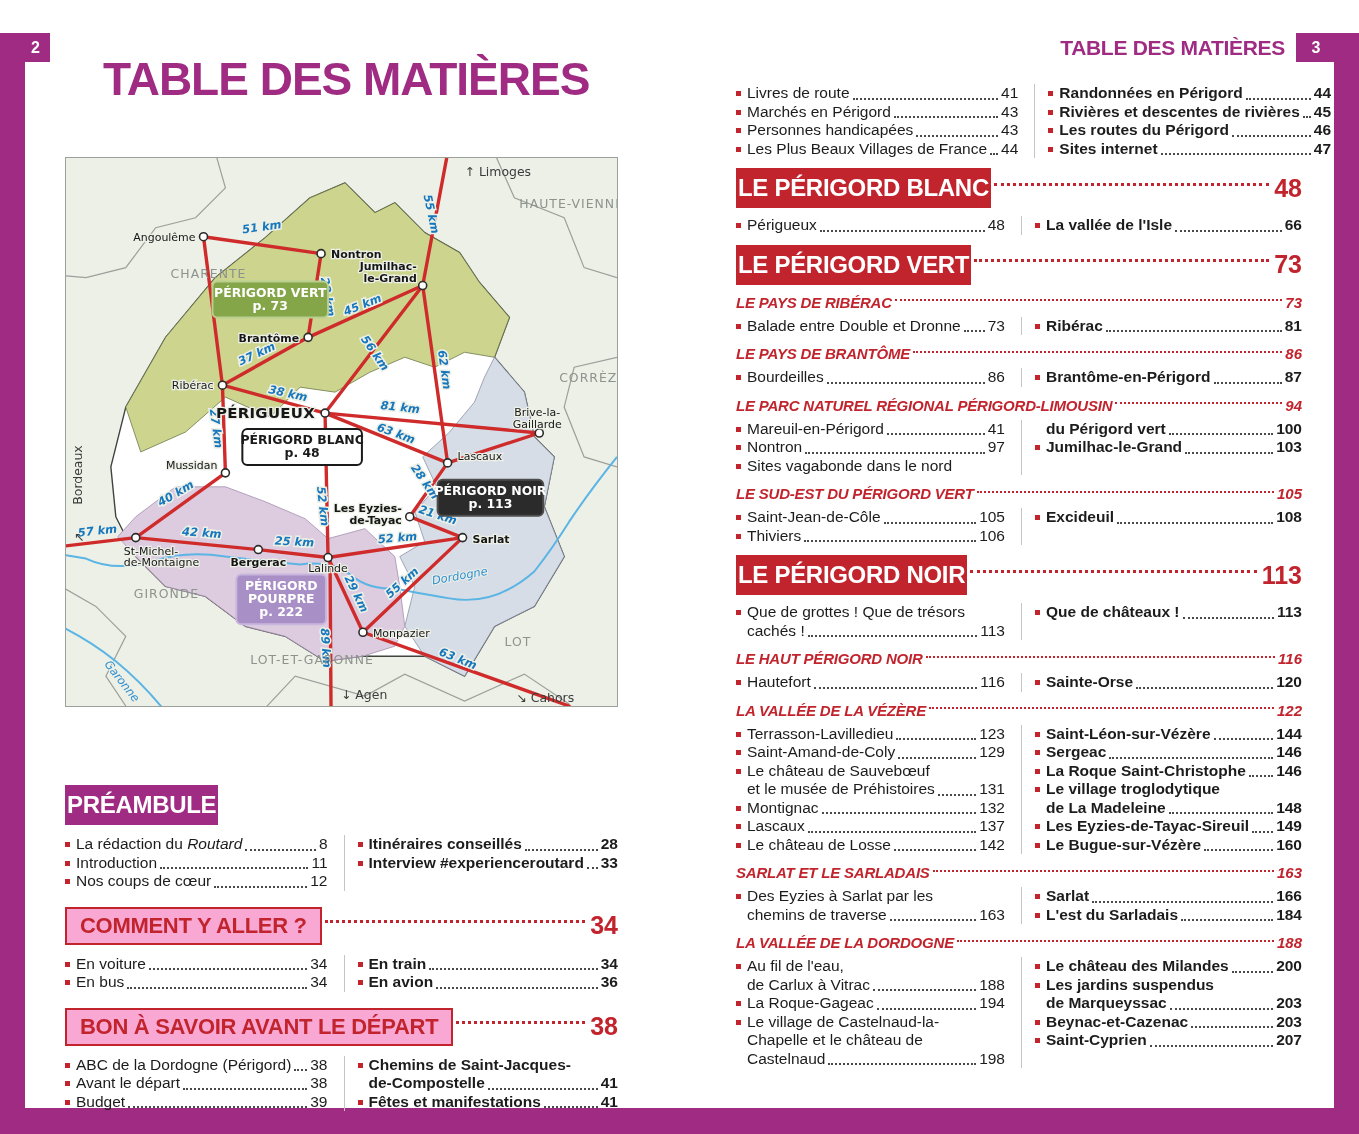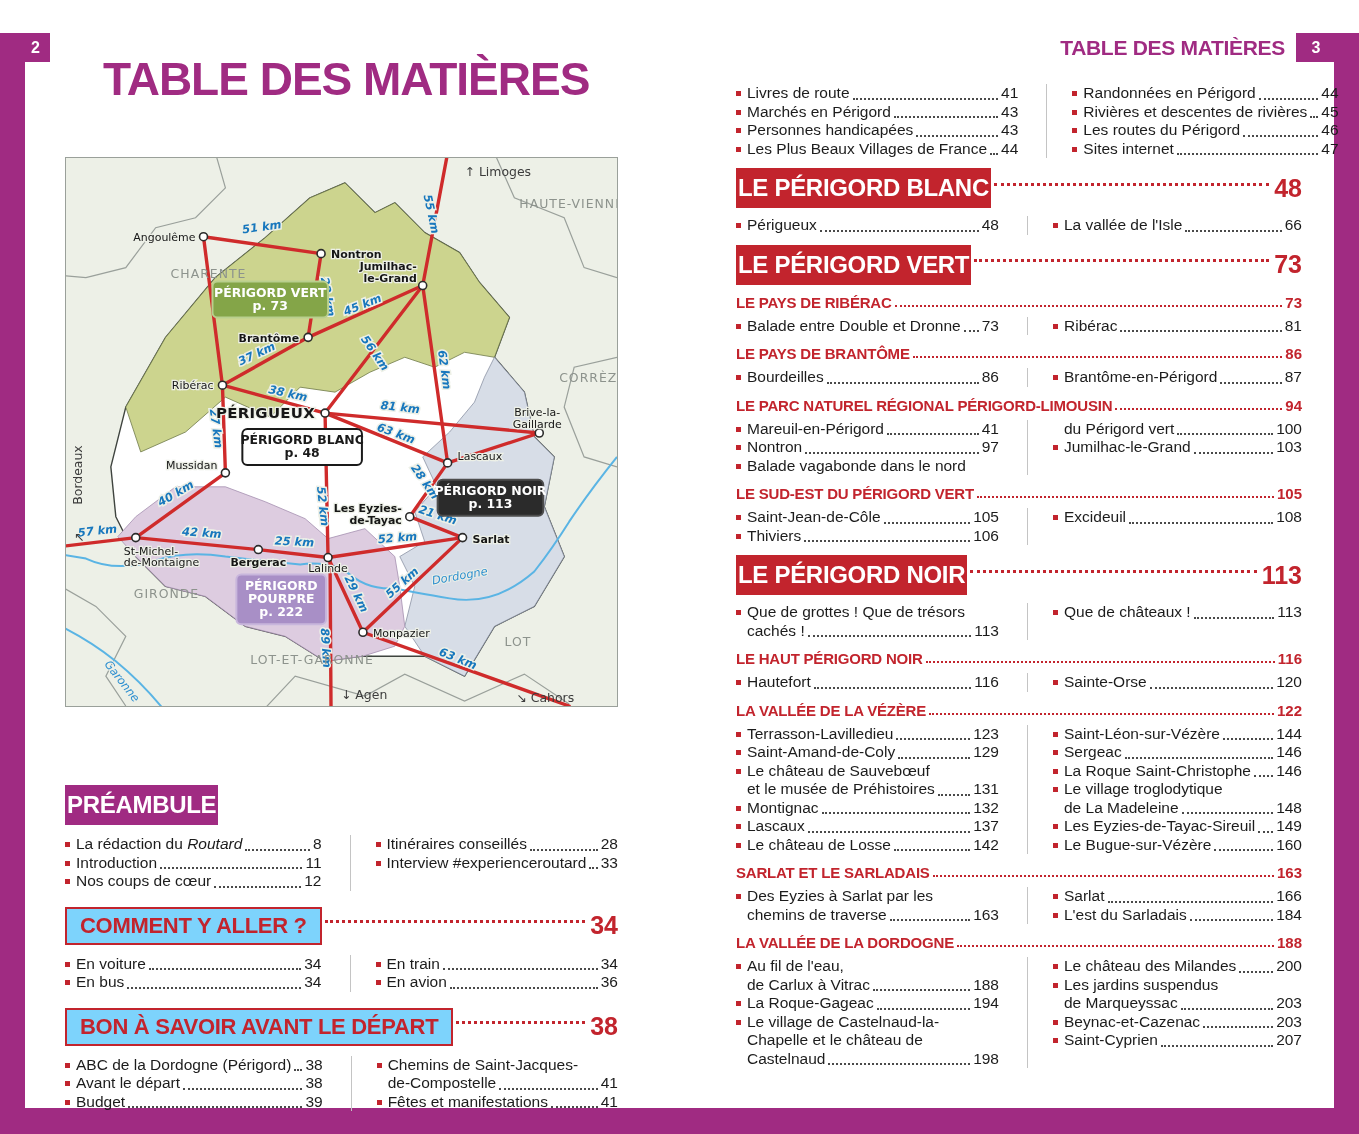--- a/index.html
+++ b/index.html
@@ -34,41 +34,41 @@
   .citylab.b{font-weight:bold;}
   .citylab.big{font-size:15px;font-weight:bold;letter-spacing:.3px;}
   .deptlab{fill:#8d938d;font-size:12.5px;letter-spacing:1px;font-family:"DejaVu Sans",sans-serif;}
   .extlab{fill:#3c3c3c;font-size:12.5px;font-family:"DejaVu Sans",sans-serif;}
   .rivlab{fill:#2d8fd0;font-size:11.5px;font-style:italic;font-family:"DejaVu Sans",sans-serif;
     paint-order:stroke;stroke:#edf0e7;stroke-width:2px;}
   .badgetxt{font-size:12.5px;font-weight:bold;font-family:"DejaVu Sans",sans-serif;text-anchor:middle;}
   
   #left-content{position:absolute;left:65px;top:750px;width:553px;}
   #right-content{position:absolute;left:736px;top:78px;width:566px;}
-  .cols{display:grid;grid-template-columns:1fr 1fr;column-gap:16px;margin:6px 0 10px 0;}
+  .cols{display:grid;grid-template-columns:1fr 1fr;column-gap:4px;margin:6px 0 10px 0;}
   .col{padding-right:12px;}
-  .col2{border-left:1px solid #c4c4c4;padding-left:25px;padding-right:0;}
+  .col2{border-left:1px solid #c4c4c4;padding-left:13px;padding-right:0;font-weight:bold;}
   .entry{display:flex;align-items:flex-start;font-size:15.5px;line-height:18.5px;}
   .bullet{flex:0 0 5px;height:5px;background:var(--red);margin:7px 6px 0 0;}
   .entry.nob .bullet{visibility:hidden;}
   .ebody{flex:1;min-width:0;}
   .lastline{display:flex;align-items:flex-end;}
   .lastline .txt{white-space:nowrap;}
   .dots{flex:1;border-bottom:2px dotted #4a4a4a;margin:0 3px 3px 3px;min-width:8px;}
   .dots.red{border-bottom:3px dotted var(--red);margin-bottom:5px;}
   .pg{white-space:nowrap;}
   .h-row{display:flex;align-items:center;margin:10px 0 8px 0;}
   .h-box{background:var(--red);color:#fff;font-weight:800;font-size:24px;
     padding:6px 2px;letter-spacing:-0.3px;white-space:nowrap;}
-  .h-box.outline{background:#7dd3fc;color:var(--red);border:2px solid var(--red);
+  .h-box.outline{background:#f9a8d4;color:var(--red);border:2px solid var(--red);
     font-size:22px;padding:4px 13px;}
   .h-box.solidmag{background:var(--magenta);color:#fff;font-size:24px;margin-top:19px;}
   .h-row .dots{margin-bottom:8px;}
   .h-page{color:var(--red);font-weight:800;font-size:25px;margin-left:2px;}
-  .sub-row{display:flex;align-items:flex-end;margin:9px 0 3px 0;}
+  .sub-row{display:flex;align-items:center;margin:9px 0 3px 0;font-style:italic;}
   .sub-label{color:var(--red);font-weight:bold;font-size:15px;letter-spacing:-0.2px;white-space:nowrap;}
   .sub-page{color:var(--red);font-weight:bold;font-size:15px;}
   .sub-row .dots{border-bottom:2px dotted var(--red);margin-bottom:4px;}
   #left-content .h-row{margin:16px 0 10px 0;}
   #left-content .cols{margin:10px 0 14px 0;}
   .magbox-row{margin:0 0 14px 0;}
 </style>
 </head>
 <body>
 
@@ -608,21 +608,21 @@
               <span class="txt">Nontron</span>
               <div class="dots"></div>
               <span class="pg">97</span>
             </div>
           </div>
         </div>
         <div class="entry">
           <div class="bullet"></div>
           <div class="ebody">
             <div class="lastline">
-              <span class="txt">Balade vagabonde dans le nord</span>
+              <span class="txt">Sites vagabonde dans le nord</span>
             </div>
           </div>
         </div>
       </div>
       <div class="col col2">
         <div class="entry nob">
           <div class="bullet"></div>
           <div class="ebody">
             <div class="lastline">
               <span class="txt">du Périgord vert</span>

